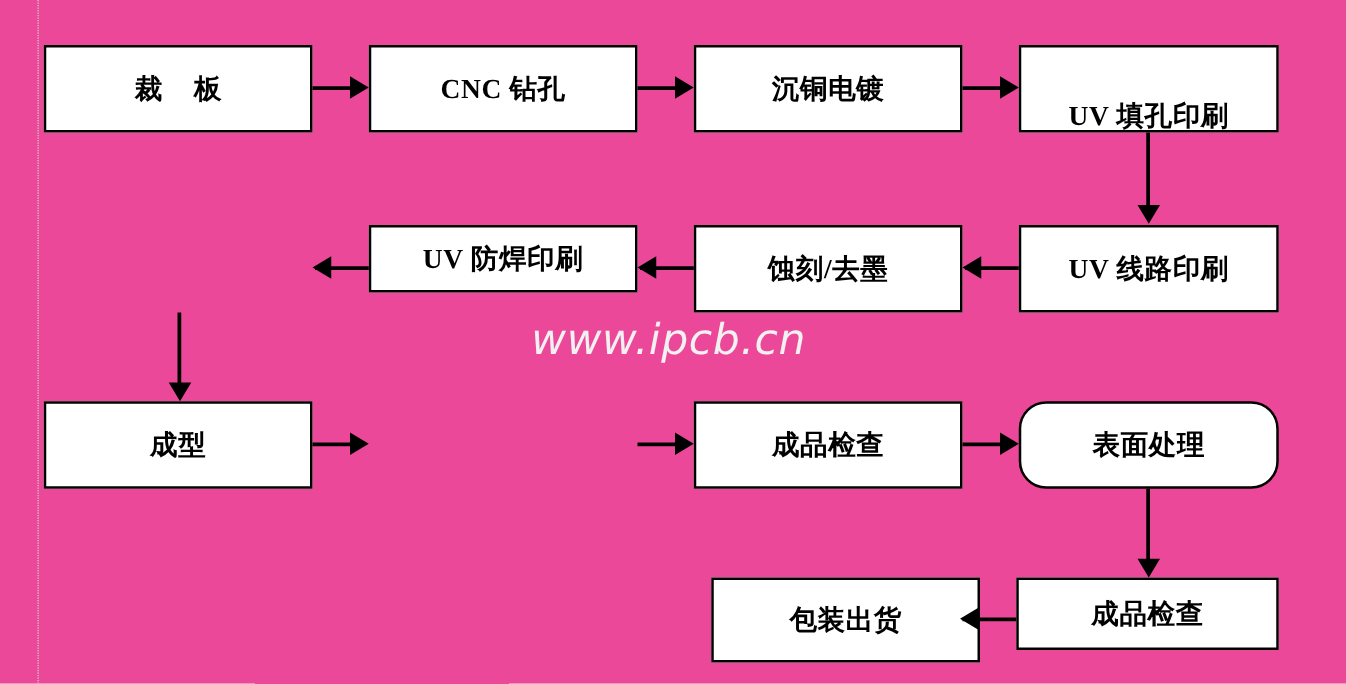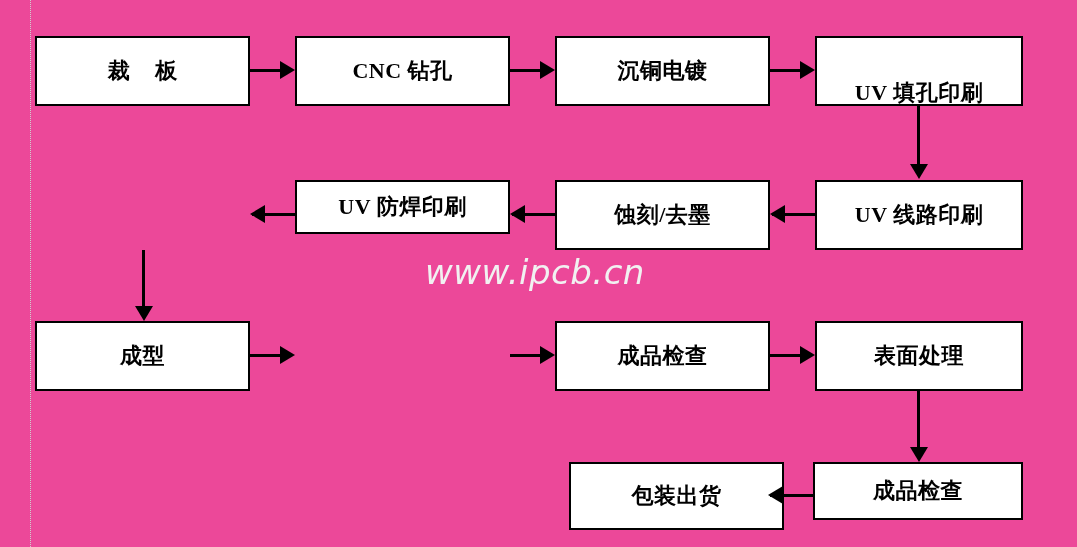--- a/index.html
+++ b/index.html
@@ -144,21 +144,21 @@
 
   <div class="node" style="left:35px;  top:321px; width:215px; height:70px;justify-content:center;">
     <span class="node-label">成型</span>
   </div>
 
 
   <div class="node" style="left:555px; top:321px; width:215px; height:70px;">
     <span class="node-label">成品检查</span>
   </div>
 
-  <div class="node" style="left:815px; top:321px; width:208px; height:70px;">
+  <div class="node" style="left:815px; top:321px; width:208px; height:70px;border-radius:22px;">
     <span class="node-label">表面处理</span>
   </div>
 
   <div class="node" style="left:553px; top:462px; width:215px; height:68px;margin-left:16px;">
     <span class="node-label">包装出货</span>
   </div>
 
   <div class="node" style="left:813px; top:462px; width:210px; height:58px;">
     <span class="node-label">成品检查</span>
   </div>

